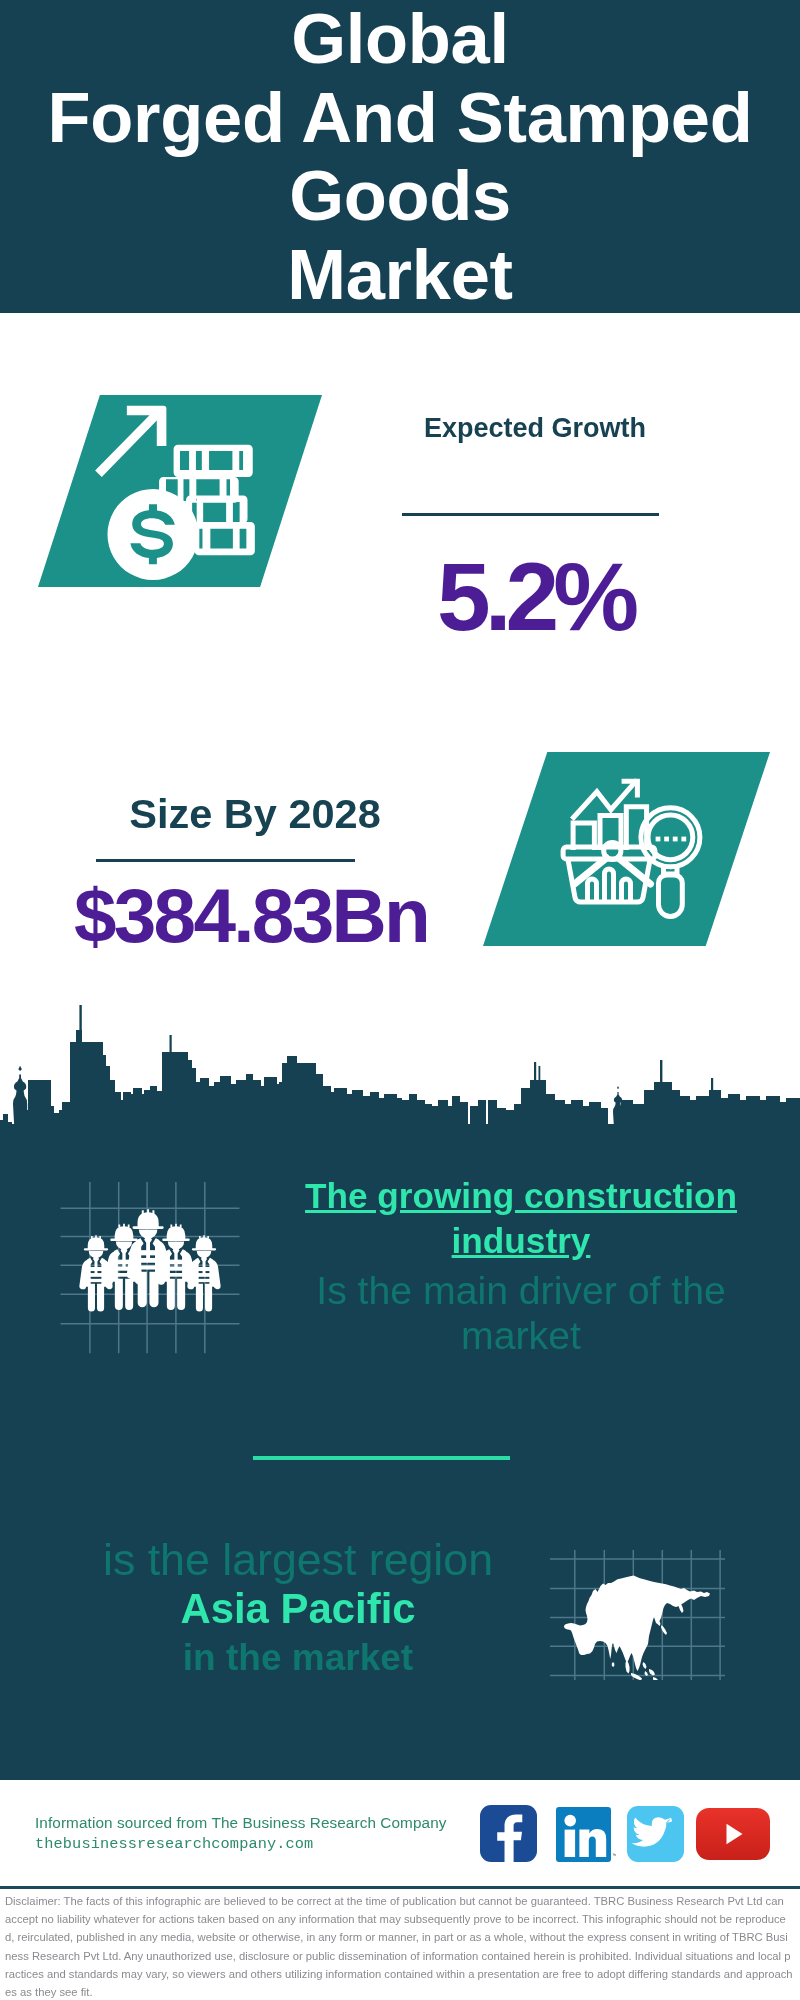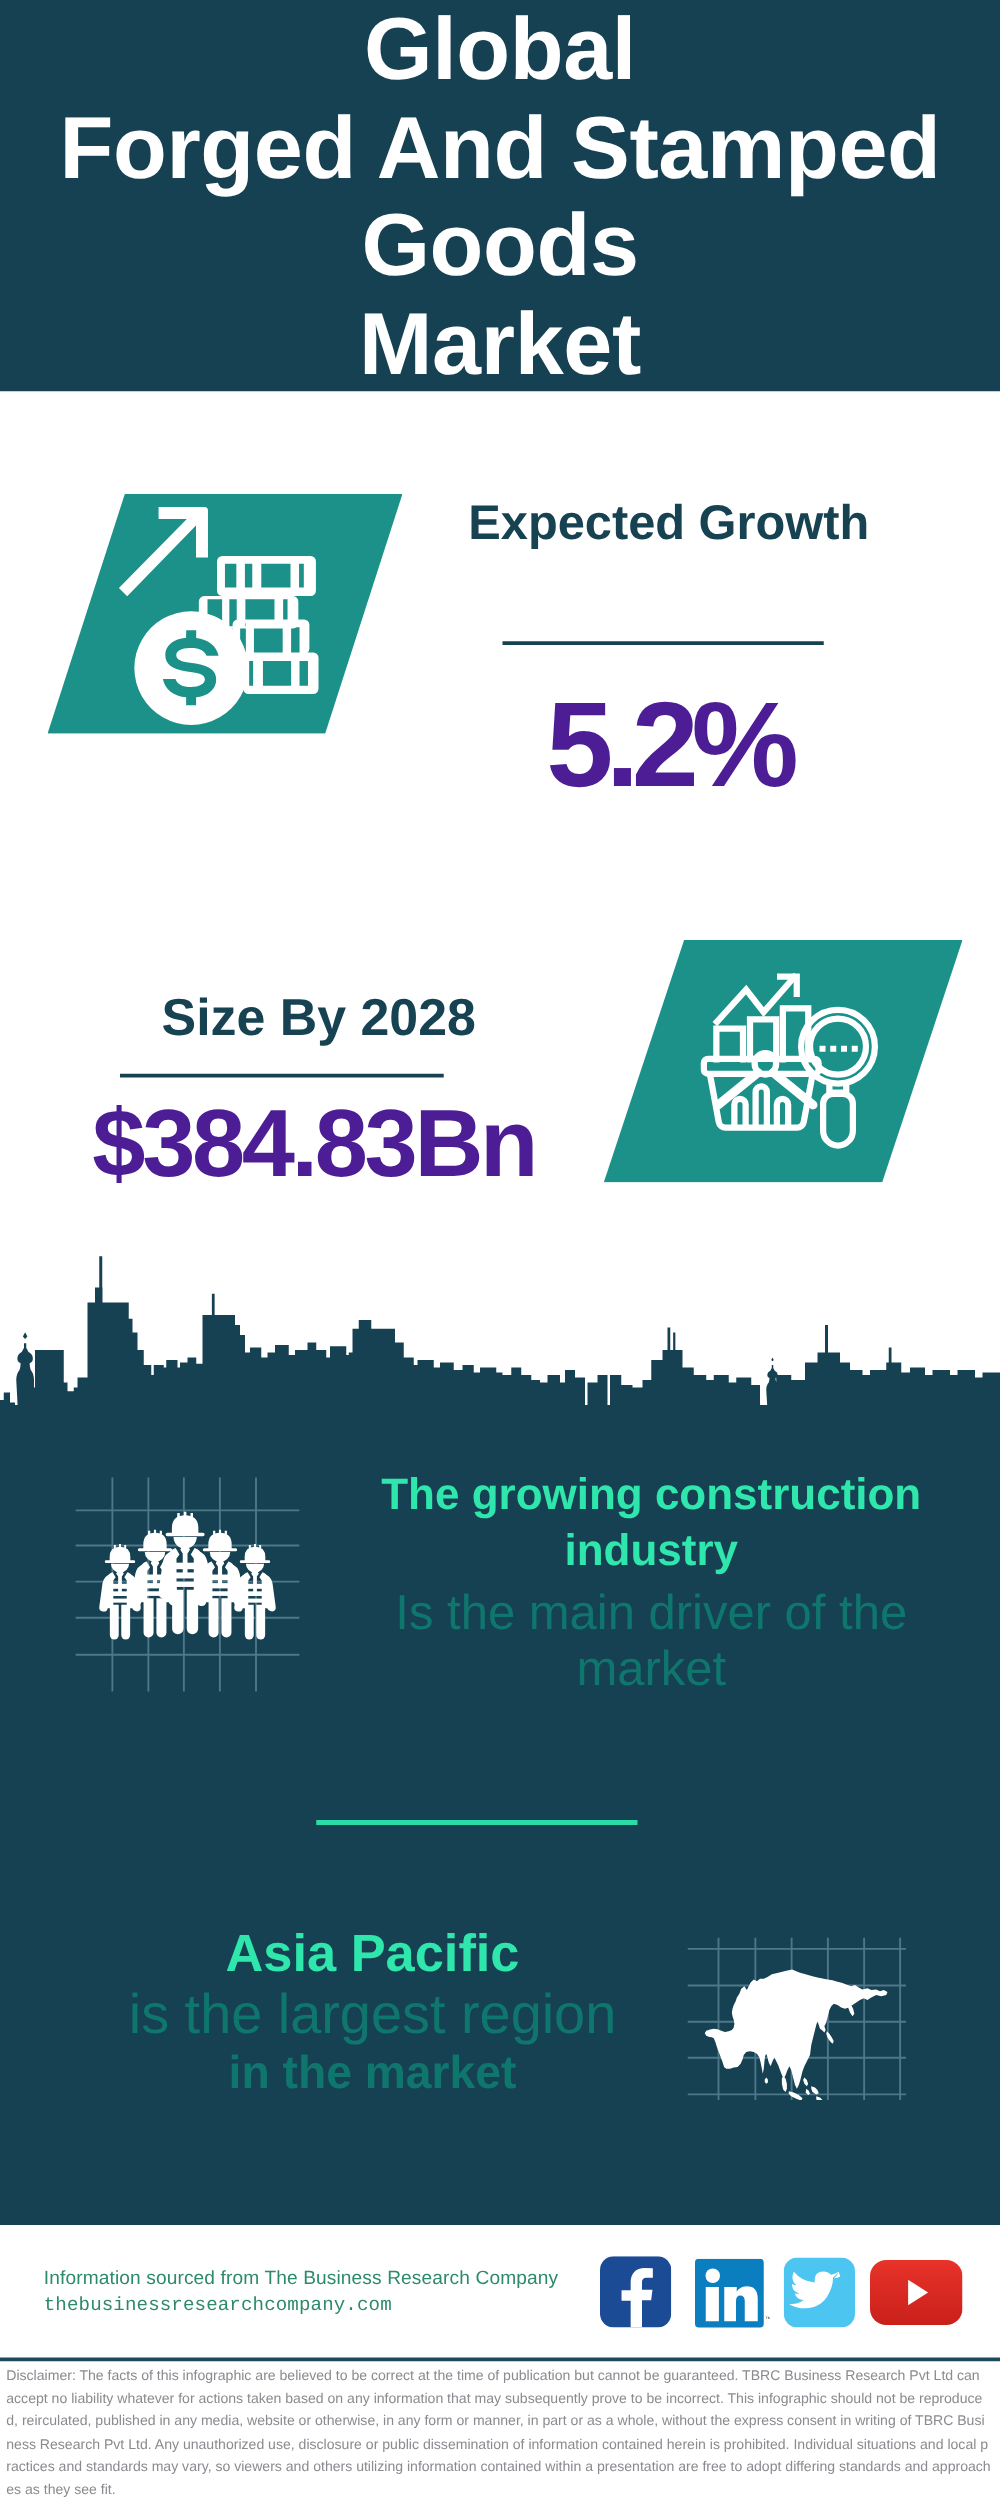--- a/index.html
+++ b/index.html
@@ -62,21 +62,21 @@
                M107.5 109 v25 h4.8 v-25 z M119.1 112.5 v21.6 h24.2 v-21.6 z M150.4 112.5 v21.6 h7.1 v-21.6 z" fill-rule="evenodd"></path>
 
       <path d="M114.6 133.7 h54.4 a4.5 4.5 0 0 1 4.5 4.5 v25.9 a4.5 4.5 0 0 1 -4.5 4.5 h-54.4 a4.5 4.5 0 0 1 -4.5 -4.5 v-25.9 a4.5 4.5 0 0 1 4.5 -4.5 z
                M115.1 140.8 v20.8 h3.3 v-20.8 z M126.7 140.8 v20.8 h23.7 v-20.8 z M157.5 140.8 v20.8 h7.1 v-20.8 z" fill-rule="evenodd"></path>
 
       <path d="M66.3 98.9 a47.9 47.9 0 1 0 0.001 0 z
                M62.1 114.9 h8.4 v6.6 c9.8 1.05 17.1 6.6 18.8 15 h-10.1 c-1.4 -3.8 -5.6 -6.3 -11.2 -6.6 v-0.1 h-3.3 c-6.4 0 -11 2.4 -11 6 c0 3.5 3.3 5.3 10.1 6.3 l6.2 0.95 c11.6 1.8 17.3 6 17.3 13.5 c0 8.2 -7.3 13.9 -16.9 14.9 v6.75 h-8.4 v-6.75 c-10.4 -0.95 -18.1 -6.75 -19.5 -15.5 h10.5 c1.4 4.2 6.2 6.85 13 6.85 c7 0 11.8 -2.65 11.8 -6.3 c0 -3.2 -2.75 -5 -9.4 -6 l-7.05 -1.05 c-11.3 -1.7 -16.9 -6.3 -16.9 -13.7 c0 -7.9 6.85 -13.5 17.5 -14.5 z" fill-rule="evenodd"></path>
     </g>
   </svg>
 
-  <div class="stat-label" style="left:330px;top:389px;width:410px;font-size:39px;line-height:59.5px;">
+  <div class="stat-label" style="left:330px;top:399px;width:410px;font-size:27px;line-height:59.5px;">
     <span>Expected Growth</span><br>
   </div>
   <div class="rule" style="left:402px;top:513px;width:257px;"></div>
   <div class="stat-value" style="left:330px;top:547px;width:410px;font-size:96.5px;line-height:100px;letter-spacing:-6px;">5.2%</div>
 
   <div class="darksec"></div>
   <svg class="skyline" viewBox="0 1000 800 150" preserveAspectRatio="none">
     <path fill="#164152" fill-rule="nonzero" d="M0,1124h800v21h-800z M0,1120h6v25h-6z M3,1114h5v31h-5z M8,1122h4v23h-4z M13,1104 q0,-5 2.6,-8 q0.9,-3 0.9,-5.5 q-2.6,-0.9 -2.6,-3.6 q0,-3.5 3.5,-5.3 l1.8,-3.5 v-3.5 l0.9,0 v-3.5 l-1.8,-1.8 l1.8,-3.5 l1.8,3.5 l-1.8,1.8 v3.5 l0.9,0 v3.5 l1.8,3.5 q3.5,1.8 3.5,5.3 q0,2.7 -2.6,3.6 q0,2.5 0.9,5.5 q2.6,3 2.6,8 v41 h-12 z M26,1110h3v35h-3z M28,1080h23v65h-23z M50,1106h4v39h-4z M54,1113h5v32h-5z M59,1110h4v35h-4z M62,1102h9v43h-9z M70,1042h33v103h-33z M76,1030h6v115h-6z M79.4,1005h2.4v28h-2.4z M100,1055h6v90h-6z M104,1066h6v79h-6z M109,1080h6v65h-6z M113,1092h8v53h-8z M119,1100h7v45h-7z M123,1092h8v53h-8z M129,1094h7v51h-7z M133,1088h9v57h-9z M140,1094h6v51h-6z M144,1090h9v55h-9z M150,1086h7v59h-7z M156,1091h7v54h-7z M162,1052h26v93h-26z M184,1060h8v85h-8z M169.5,1035h2.2v22h-2.2z M190,1068h6v77h-6z M194,1082h8v63h-8z M200,1078h9v67h-9z M206,1086h11v59h-11z M214,1082h9v63h-9z M220,1076h11v69h-11z M228,1084h10v61h-10z M236,1080h13v65h-13z M246,1074h7v71h-7z M250,1080h11v65h-11z M258,1086h8v59h-8z M264,1077h13v68h-13z M274,1084h9v61h-9z M279,1082h7v63h-7z M282,1063h34v82h-34z M287,1056h10v89h-10z M314,1074h9v71h-9z M320,1086h11v59h-11z M328,1092h11v53h-11z M334,1088h13v57h-13z M344,1094h11v51h-11z M352,1090h11v55h-11z M360,1096h13v49h-13z M370,1092h9v53h-9z M376,1098h11v47h-11z M384,1094h13v51h-13z M394,1098h8v47h-8z M401,1100h10v45h-10z M409,1094h8v51h-8z M415,1100h10v45h-10z M424,1104h8v41h-8z M430,1106h10v39h-10z M438,1100h10v45h-10z M446,1106h8v39h-8z M452,1096h8v49h-8z M458,1102h10v43h-10z M478,1100h8v45h-8z M488,1100h9v45h-9z M470,1106h8v39h-8z M496,1108h10v37h-10z M506,1110h10v35h-10z M514,1104h8v41h-8z M521,1088h12v57h-12z M530,1080h16v65h-16z M534,1062h2.2v20h-2.2z M538.5,1066h1.8v18h-1.8z M545,1094h10v51h-10z M553,1100h12v45h-12z M563,1104h10v41h-10z M571,1100h12v45h-12z M581,1106h10v39h-10z M589,1102h12v43h-12z M598,1108h10v37h-10z M613,1112 q0,-4 2,-6 q0.6,-2 0.6,-3.6 q-1.8,-0.6 -1.8,-2.4 q0,-2.2 2.4,-3.4 l1.2,-2.2 v-2.4 h0.6 v-3 l-1,-1 l1,-2 l1,2 l-1,1 v3 h0.6 v2.4 l1.2,2.2 q2.4,1.2 2.4,3.4 q0,1.8 -1.8,2.4 q0,1.6 0.6,3.6 q2,2 2,6 v33 h-8 z M621,1100h12v45h-12z M631,1104h14v41h-14z M644,1090h14v55h-14z M654,1082h18v63h-18z M660,1060h2.4v24h-2.4z M670,1090h10v55h-10z M678,1096h12v49h-12z M688,1100h10v45h-10z M696,1096h12v49h-12z M703,1096h10v49h-10z M709,1090h12v55h-12z M711,1078h2.2v14h-2.2z M720,1098h10v47h-10z M728,1094h12v51h-12z M738,1100h10v45h-10z M746,1096h14v49h-14z M758,1100h10v45h-10z M766,1096h14v49h-14z M778,1102h10v43h-10z M786,1098h14v47h-14z"></path>
   </svg>
 
@@ -116,40 +116,40 @@
       <use href="#worker" transform="translate(46,92) scale(0.78)"></use>
       <use href="#worker" transform="translate(74,84) scale(0.88)"></use>
       <use href="#worker" transform="translate(126,84) scale(0.88)"></use>
       <use href="#worker" transform="translate(154,92) scale(0.78)"></use>
       <use href="#worker" transform="translate(98.1,73.75)"></use>
     </g>
 
   </svg>
 
   <div style="position:absolute;left:276px;top:1174px;width:490px;">
-    <div class="body-text" style="left:0;top:0;width:490px;font-size:35.2px;line-height:44.7px;font-weight:bold;color:#2fe6ac;text-align:center;position:relative;">The growing construction industry</div>
+    <div class="body-text" style="left:0;top:0;width:490px;font-size:35.2px;line-height:44.7px;font-weight:bold;color:#2fe6ac;text-align:center;position:relative;text-decoration:underline;">The growing construction industry</div>
     <div class="body-text" style="position:relative;left:0;top:6px;width:490px;font-size:39.2px;line-height:44.3px;">Is the main driver of the</div>
     <div class="body-text" style="position:relative;left:0;top:6px;width:490px;font-size:39.2px;line-height:44.3px;">market</div>
   </div>
 
   <svg class="grid-panel" viewBox="0 0 175 130" style="left:550px;top:1550px;width:175px;height:130px;">
     <g stroke="#4e7889" stroke-width="1.5" fill="none">
       <path d="M24.8,0 V130 M54.3,0 V130 M83.3,0 V130 M112.3,0 V130 M141.3,0 V130 M170.1,0 V130"></path>
       <path d="M0,9.1 H175 M0,38.4 H175 M0,67.4 H175 M0,96.2 H175 M0,125.5 H175"></path>
     </g>
     <g fill="#ffffff" transform="translate(5,10)">
       <path d="M36.5,35.0 L38.0,31.0 L40.5,29.0 L42.5,32.0 L44.0,29.0 L45.5,26.0 L48.0,23.6 L50.5,25.0 L53.0,23.0 L56.0,23.0 L59.0,21.5 L62.5,19.3 L66.0,18.5 L70.0,17.5 L74.0,16.5 L78.8,15.5 L82.0,17.0 L85.0,18.2 L88.0,19.0 L91.5,20.0 L95.0,21.0 L99.0,22.0 L103.0,22.8 L107.0,23.6 L111.0,24.2 L115.0,25.4 L119.0,26.4 L122.5,27.8 L126.0,29.0 L129.0,28.0 L132.0,30.0 L135.0,31.5 L139.0,30.5 L142.0,32.0 L146.0,31.5 L149.0,33.0 L152.0,32.0 L155.0,33.5 L154.0,36.0 L150.0,37.0 L146.0,36.0 L142.0,38.0 L139.0,40.0 L136.0,38.5 L133.0,40.0 L130.0,42.0 L127.0,44.0 L124.0,46.0 L121.0,47.0 L118.0,46.0 L115.0,44.0 L112.0,43.0 L110.0,45.0 L108.5,48.0 L107.5,52.0 L106.5,56.0 L105.5,59.0 L104.0,62.0 L102.5,64.0 L101.0,63.0 L100.0,60.0 L99.0,57.0 L98.0,60.0 L97.0,64.0 L96.0,68.0 L95.0,72.0 L94.0,76.0 L93.5,80.0 L93.0,84.0 L91.5,87.0 L90.0,90.0 L88.5,93.0 L87.0,97.0 L86.0,101.0 L85.0,105.0 L84.0,108.0 L82.5,111.0 L81.0,108.0 L80.0,104.0 L79.0,100.0 L78.0,96.0 L76.5,93.0 L75.0,96.0 L73.5,100.0 L72.0,103.0 L70.5,100.0 L69.0,96.0 L67.5,92.0 L66.0,89.0 L64.5,86.0 L63.0,89.0 L61.5,93.0 L60.0,90.0 L59.0,86.0 L58.0,83.0 L57.0,85.0 L56.5,90.0 L56.0,95.0 L55.2,99.0 L54.5,95.0 L53.5,90.0 L52.5,86.0 L50.5,83.0 L48.0,81.5 L45.0,81.0 L42.0,81.5 L40.0,84.0 L39.0,87.5 L37.5,91.0 L35.0,93.5 L32.0,94.0 L29.0,95.0 L26.0,95.0 L24.3,93.5 L23.0,89.5 L21.5,85.5 L20.0,81.5 L18.5,77.5 L17.3,73.5 L16.0,70.5 L14.5,69.8 L12.5,69.5 L10.0,68.5 L8.8,66.5 L10.0,64.5 L13.0,63.6 L16.0,63.0 L19.0,63.4 L22.0,64.5 L25.0,65.5 L28.0,65.0 L30.5,64.0 L32.0,62.0 L32.5,59.0 L32.0,56.0 L31.0,53.0 L30.5,50.0 L31.0,47.0 L32.0,44.0 L33.5,41.0 L34.5,38.0 Z M123.5,41.0 L125.5,43.0 L127.5,47.0 L128.5,51.0 L127.0,53.0 L125.0,50.0 L123.5,46.0 L122.5,43.0 Z M102.5,59.0 L104.5,61.0 L105.5,64.0 L104.5,66.0 L102.5,64.0 L101.5,61.0 Z M106.5,65.0 L108.5,67.0 L110.5,70.0 L112.0,73.0 L111.0,75.0 L109.0,73.0 L107.0,70.0 L106.0,67.0 Z M88.5,102.0 L90.5,104.0 L91.5,107.0 L90.5,109.0 L88.5,107.0 L87.5,104.0 Z M90.0,111.0 L92.0,112.5 L93.0,115.0 L91.5,116.0 L89.5,114.0 Z M76.0,113.0 L80.0,114.0 L84.0,116.0 L87.0,118.5 L86.0,120.5 L82.0,119.0 L78.0,117.0 L76.0,115.0 Z M94.0,109.0 L97.0,110.0 L99.0,112.0 L100.0,114.5 L98.0,115.5 L95.0,113.5 L94.0,111.0 Z M98.0,117.0 L101.0,118.0 L103.0,120.0 L101.0,121.5 L98.0,119.5 Z M58.0,102.0 L59.3,103.5 L59.3,106.0 L58.0,107.0 L56.8,105.5 L56.8,103.5 Z M71.5,100.0 L73.5,103.0 L74.5,107.0 L74.5,111.0 L73.5,113.5 L71.5,111.5 L70.5,107.0 L70.5,103.0 Z"></path>
     </g>
   </svg>
 
   <div class="mint-rule" style="left:253px;top:1456px;width:257px;"></div>
 
   <div style="position:absolute;left:53px;top:1537px;width:490px;">
+    <div class="body-text" style="position:relative;left:0;top:0px;width:490px;font-size:44.7px;line-height:46.1px;">is the largest region</div>
     <div class="body-text" style="position:relative;left:0;top:0;width:490px;font-size:41.9px;line-height:51.6px;font-weight:bold;color:#2fe6ac;text-align:center;">Asia Pacific</div>
-    <div class="body-text" style="position:relative;left:0;top:0px;width:490px;font-size:44.7px;line-height:46.1px;">is the largest region</div>
     <div class="body-text" style="position:relative;left:0;top:0px;width:490px;font-size:37px;line-height:46.1px;font-weight:bold;">in the market</div>
   </div>
 
   <div class="para" style="left:483px;top:752px;width:287px;height:194px;clip-path:polygon(22.4% 0, 100% 0, 77.6% 100%, 0 100%);">
   </div>
   <svg class="icon" viewBox="560 770 160 160" style="position:absolute;left:560px;top:770px;width:160px;height:160px;">
     <defs>
       <clipPath id="clipRim">
           <rect x="560" y="856.7" width="160" height="80"></rect>
         </clipPath>

